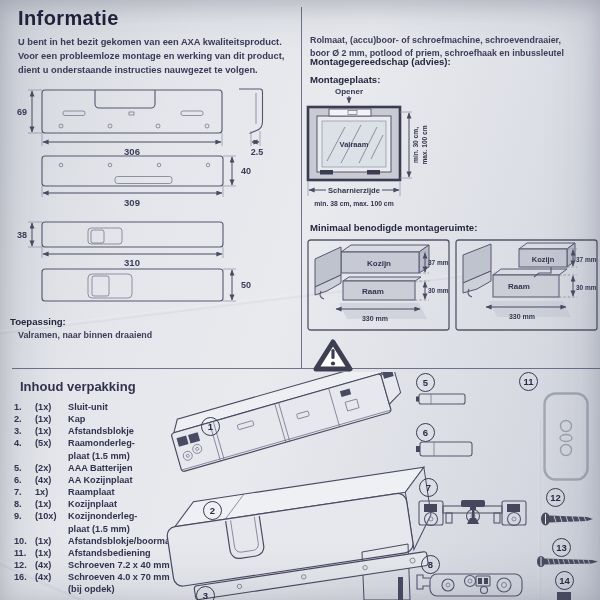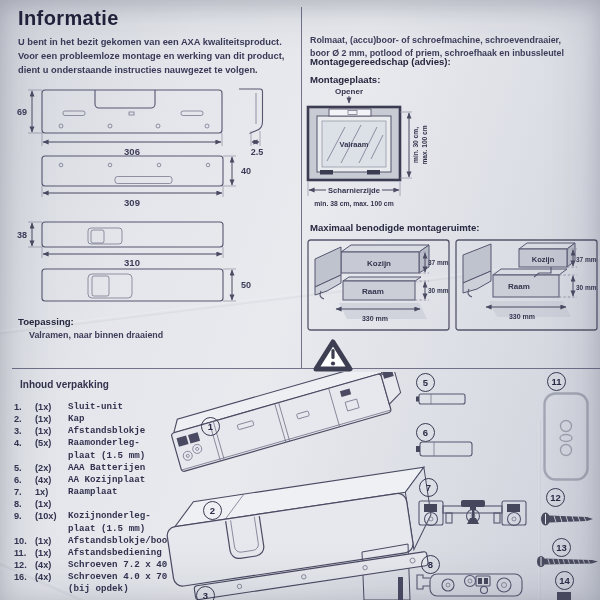--- a/index.html
+++ b/index.html
@@ -16,21 +16,21 @@
   .b-text{font-size:9.3px;font-weight:600;line-height:1.5;color:#3a3a58;white-space:pre-line;}
   .s-head{font-size:9.6px;font-weight:700;color:#26263f;}
   .s-text{font-size:8.9px;font-weight:600;line-height:1.45;color:#3d3d5a;white-space:pre-line;}
   .warn-text{font-size:9.4px;font-weight:700;font-style:italic;line-height:1.4;color:#2b2b46;white-space:pre-line;}
   .divider-v{width:1px;background:rgba(75,75,105,.75);}
   .divider-h{height:1px;background:rgba(75,75,105,.75);}
   .plist{display:flex;flex-direction:column;width:192px;}
   .prow{display:flex;align-items:flex-start;line-height:12.15px;font-size:9.2px;font-weight:600;color:#333350;}
   .pnr{width:21px;font-weight:700;flex:none;}
   .pqty{width:33px;flex:none;}
-  .pname{flex:1;white-space:pre-line;font-family:Liberation Mono, monospace;}
+  .pname{flex:1;white-space:pre-line;}
   .co{position:absolute;width:17px;height:17px;border:1.6px solid #3a3a52;border-radius:50%;
       display:flex;align-items:center;justify-content:center;
       font-size:9.5px;font-weight:700;color:#2b2b46;background:transparent;}
   svg{display:block;}
   svg text{font-family:"Liberation Sans","DejaVu Sans",sans-serif;}
   .ln{stroke:#565670;stroke-width:1.1;fill:none;}
   .lnthin{stroke:#6a6a82;stroke-width:.7;fill:none;}
   .dim{stroke:#4a4a62;stroke-width:1;fill:none;}
   .ext{stroke:#8b8ea2;stroke-width:.7;fill:none;}
   .dt{fill:#3c3c58;font-size:9px;font-weight:700;}
@@ -120,22 +120,22 @@
       <rect class="ln" x="27" y="183" width="181" height="32" rx="3"></rect>
       <rect class="lnthin" x="73" y="188" width="44" height="24" rx="4"></rect>
       <rect class="lnthin" x="77" y="190" width="17" height="20" rx="2"></rect>
       <line class="ext" x1="208" y1="183" x2="221" y2="183"></line>
         <line class="ext" x1="208" y1="215" x2="221" y2="215"></line>
       <line class="dim" x1="217" y1="184" x2="217" y2="214" marker-start="url(#mA)" marker-end="url(#mA)"></line>
       <text class="dt" x="226" y="202">50</text>
     </g>
   </svg>
 
-  <div class="abs s-head" style="left:18px;top:316px;">Toepassing:</div>
-  <div class="abs s-text" style="left:29px;top:329px;">Valramen, naar binnen draaiend</div>
+  <div class="abs s-head" style="left:10px;top:316px;">Toepassing:</div>
+  <div class="abs s-text" style="left:18px;top:329px;">Valramen, naar binnen draaiend</div>
 
   <div class="abs divider-v" style="left:301px;top:7px;height:361px;"></div>
   <div class="abs divider-h" style="left:12px;top:368px;width:588px;"></div>
 
   <div class="abs s-head" style="left:310px;top:20px;margin-top:36px;">Montagegereedschap (advies):</div>
   <div class="abs s-text" style="left:310px;top:34px;width:288px;">Rolmaat, (accu)boor- of schroefmachine, schroevendraaier,
 boor Ø 2 mm, potlood of priem, schroefhaak en inbussleutel</div>
   <div class="abs s-head" style="left:310px;top:74px;text-align:right;">Montageplaats:</div>
 
   <svg class="abs" style="left:303px;top:85px;" width="130" height="127" viewBox="0 0 130 127">
@@ -159,21 +159,21 @@
     <text class="lbl" style="font-size:6.6px" transform="translate(115,60) rotate(-90)" text-anchor="middle">min. 30 cm,</text>
     <text class="lbl" style="font-size:6.6px" transform="translate(124,60) rotate(-90)" text-anchor="middle">max. 100 cm</text>
     <line class="ext" x1="5" y1="97" x2="5" y2="111"></line>
       <line class="ext" x1="97" y1="97" x2="97" y2="111"></line>
     <line class="dim" x1="6" y1="105" x2="23" y2="105" marker-start="url(#mA)"></line>
     <line class="dim" x1="79" y1="105" x2="96" y2="105" marker-end="url(#mA)"></line>
     <text class="lbl" x="51" y="108" text-anchor="middle" style="font-size:7.6px">Scharnierzijde</text>
     <text class="lbl" x="51" y="121" text-anchor="middle" style="font-size:6.8px;font-weight:600">min. 38 cm, max. 100 cm</text>
   </svg>
 
-  <div class="abs s-head" style="left:310px;top:222px;">Maximaal benodigde montageruimte:</div>
+  <div class="abs s-head" style="left:310px;top:222px;">Minimaal benodigde montageruimte:</div>
 
   <svg class="abs" style="left:307px;top:239px;" width="143" height="92" viewBox="0 0 143 92">
     <rect x="1" y="1" width="141" height="90" rx="2.5" fill="none" stroke="#55556b" stroke-width="1.3"></rect>
     <polygon points="34,13 112,13 122,6 44,6" fill="#d8dbe2" stroke="#565670" stroke-width="1"></polygon>
     <polygon points="112,13 122,6 122,28 112,34" fill="#b9bdc9" stroke="#565670" stroke-width="1"></polygon>
     <rect x="34" y="13" width="78" height="21" fill="#c7cad4" stroke="#565670" stroke-width="1"></rect>
     <text class="lbl" x="72" y="27" text-anchor="middle">Kozijn</text>
     <polygon points="8,20 34,8 34,36 8,48" fill="#bfc3cd" stroke="#565670" stroke-width="1"></polygon>
     <polygon points="8,48 34,36 34,44 20,52 8,56" fill="#cdd0d9" stroke="#565670" stroke-width="1"></polygon>
     <path class="ln" d="M14,52 q-3,6 3,8"></path>
@@ -218,21 +218,21 @@
     <line class="dim" x1="31" y1="68" x2="111" y2="68" marker-start="url(#mA)" marker-end="url(#mA)"></line>
     <text class="lbl" x="67" y="80" text-anchor="middle" style="font-size:7px">330 mm</text>
   </svg>
 
   <svg class="abs" style="left:313px;top:339px;" width="40" height="34" viewBox="0 0 40 34">
     <path d="M20,3 L37,30 H3 Z" fill="#ffffff" stroke="#3e3e52" stroke-width="5" stroke-linejoin="round"></path>
     <rect x="18.4" y="10" width="3.2" height="10" rx="1.6" fill="#3e3e52"></rect>
     <circle cx="20" cy="24.5" r="2.1" fill="#3e3e52"></circle>
   </svg>
 
-  <div class="abs" style="left:20px;top:379px;font-size:10px;font-weight:600;color:#33334f;">Inhoud verpakking</div>
+  <div class="abs" style="left:20px;top:379px;font-size:13px;font-weight:600;color:#33334f;">Inhoud verpakking</div>
 
   <div class="abs plist" style="left:14px;top:401px;">
     <div class="prow">
         <span class="pnr">1.</span>
         <span class="pqty">(1x)</span>
         <span class="pname">Sluit-unit</span>
       </div>
     <div class="prow">
         <span class="pnr">2.</span>
         <span class="pqty">(1x)</span>
@@ -260,20 +260,21 @@
         <span class="pname">AA Kozijnplaat</span>
       </div>
     <div class="prow">
         <span class="pnr">7.</span>
         <span class="pqty">1x)</span>
         <span class="pname">Raamplaat</span>
       </div>
     <div class="prow">
         <span class="pnr">8.</span>
         <span class="pqty">(1x)</span>
+        <span class="pname">Kozijnplaat</span>
       </div>
     <div class="prow">
         <span class="pnr">9.</span>
         <span class="pqty">(10x)</span>
         <span class="pname">Kozijnonderleg-
 plaat (1.5 mm)</span>
       </div>
     <div class="prow">
         <span class="pnr">10.</span>
         <span class="pqty">(1x)</span>
@@ -391,21 +392,21 @@
     <circle class="ln" cx="56" cy="14" r="5.5"></circle>
       <circle class="lnthin" cx="56" cy="14" r="2"></circle>
     <circle class="ln" cx="70" cy="23" r="3.5"></circle>
     <circle class="ln" cx="90" cy="18" r="7"></circle>
       <circle class="lnthin" cx="90" cy="18" r="2.5"></circle>
     <rect class="ln" x="62" y="9" width="14" height="10" rx="1"></rect>
     <rect x="64" y="11" width="4" height="6" fill="#46465c"></rect>
     <rect x="70" y="11" width="4" height="6" fill="#46465c"></rect>
   </svg>
 
-  <div class="co" style="left:547px;top:372px;">11</div>
+  <div class="co" style="left:519px;top:372px;">11</div>
   <svg class="abs" style="left:542px;top:391px;" width="50" height="93" viewBox="0 0 50 93">
     <rect x="2.5" y="2.5" width="43" height="86" rx="11" fill="none" stroke="#a2a6b4" stroke-width="2.4"></rect>
     <circle cx="24" cy="35" r="5.5" fill="none" stroke="#9ba0ae" stroke-width="1.4"></circle>
     <ellipse cx="24" cy="47" rx="6" ry="3.5" fill="none" stroke="#9ba0ae" stroke-width="1.4"></ellipse>
     <circle cx="24" cy="59" r="5.5" fill="none" stroke="#9ba0ae" stroke-width="1.4"></circle>
   </svg>
 
   <div class="co" style="left:546px;top:488px;">12</div>
   <svg class="abs" style="left:540px;top:511px;" width="56" height="16" viewBox="0 0 56 16">
     <ellipse cx="5.5" cy="8" rx="4.5" ry="6.5" fill="#4b4b60"></ellipse>

